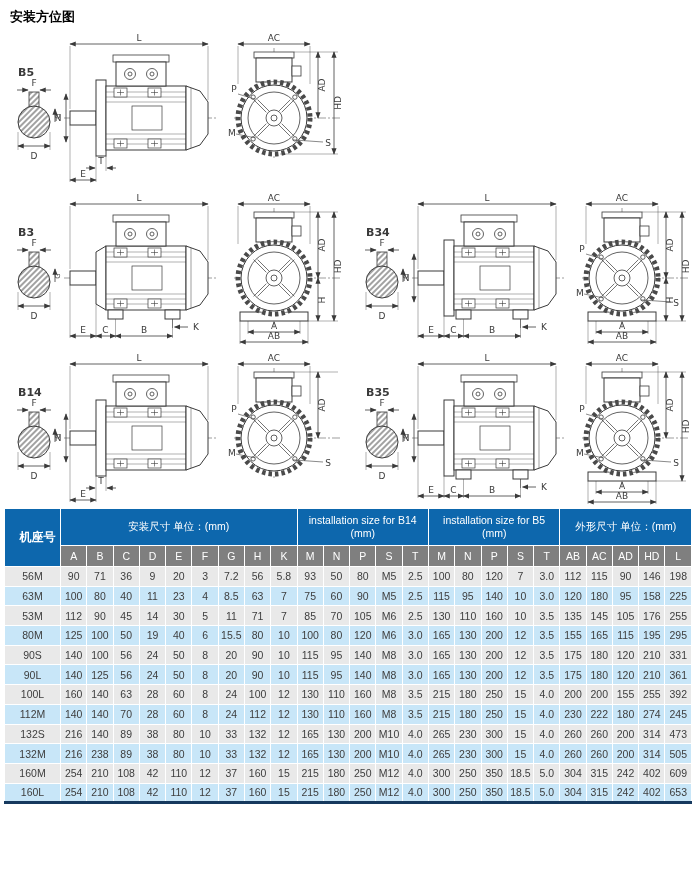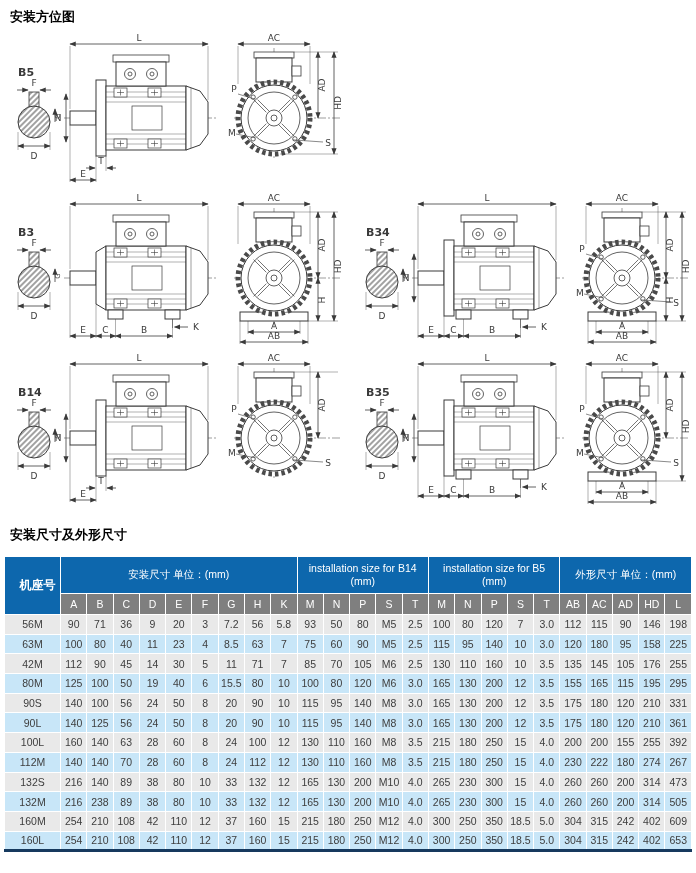--- a/index.html
+++ b/index.html
@@ -624,21 +624,20 @@
             <line x1="236" y1="133" x2="236" y2="156" stroke="#3a3a3a" stroke-width="0.4"></line>
             <line x1="304" y1="133" x2="304" y2="156" stroke="#3a3a3a" stroke-width="0.4"></line>
             <line x1="244" y1="144" x2="296" y2="144" stroke="#3a3a3a" stroke-width="0.8" marker-start="url(#arB35)" marker-end="url(#arB35)"></line>
             <text x="270" y="141" fill="#3a3a3a" font-size="9" text-anchor="middle">A</text>
             <line x1="236" y1="154" x2="304" y2="154" stroke="#3a3a3a" stroke-width="0.8" marker-start="url(#arB35)" marker-end="url(#arB35)"></line>
             <text x="270" y="151" fill="#3a3a3a" font-size="9" text-anchor="middle">AB</text>
           </g>
         </svg>
       </div>
     </div>
-  <div class="title title2">安装尺寸及外形尺寸</div>
   <table id="dim-table">
       <colgroup>
         <col style="width: 56px;">
         <col>
         <col>
         <col>
         <col>
         <col>
         <col>
         <col>
@@ -756,21 +755,21 @@
           <td>140</td>
           <td>10</td>
           <td>3.0</td>
           <td>120</td>
           <td>180</td>
           <td>95</td>
           <td>158</td>
           <td>225</td>
         </tr>
         <tr class="gray">
-          <td class="td-frame">42M</td>
+          <td class="td-frame">53M</td>
           <td>112</td>
           <td>90</td>
           <td>45</td>
           <td>14</td>
           <td>30</td>
           <td>5</td>
           <td>11</td>
           <td>71</td>
           <td>7</td>
           <td>85</td>
@@ -915,21 +914,21 @@
           <td>3.5</td>
           <td>215</td>
           <td>180</td>
           <td>250</td>
           <td>15</td>
           <td>4.0</td>
           <td>230</td>
           <td>222</td>
           <td>180</td>
           <td>274</td>
-          <td>267</td>
+          <td>245</td>
         </tr>
         <tr class="gray">
           <td class="td-frame">132S</td>
           <td>216</td>
           <td>140</td>
           <td>89</td>
           <td>38</td>
           <td>80</td>
           <td>10</td>
           <td>33</td>

